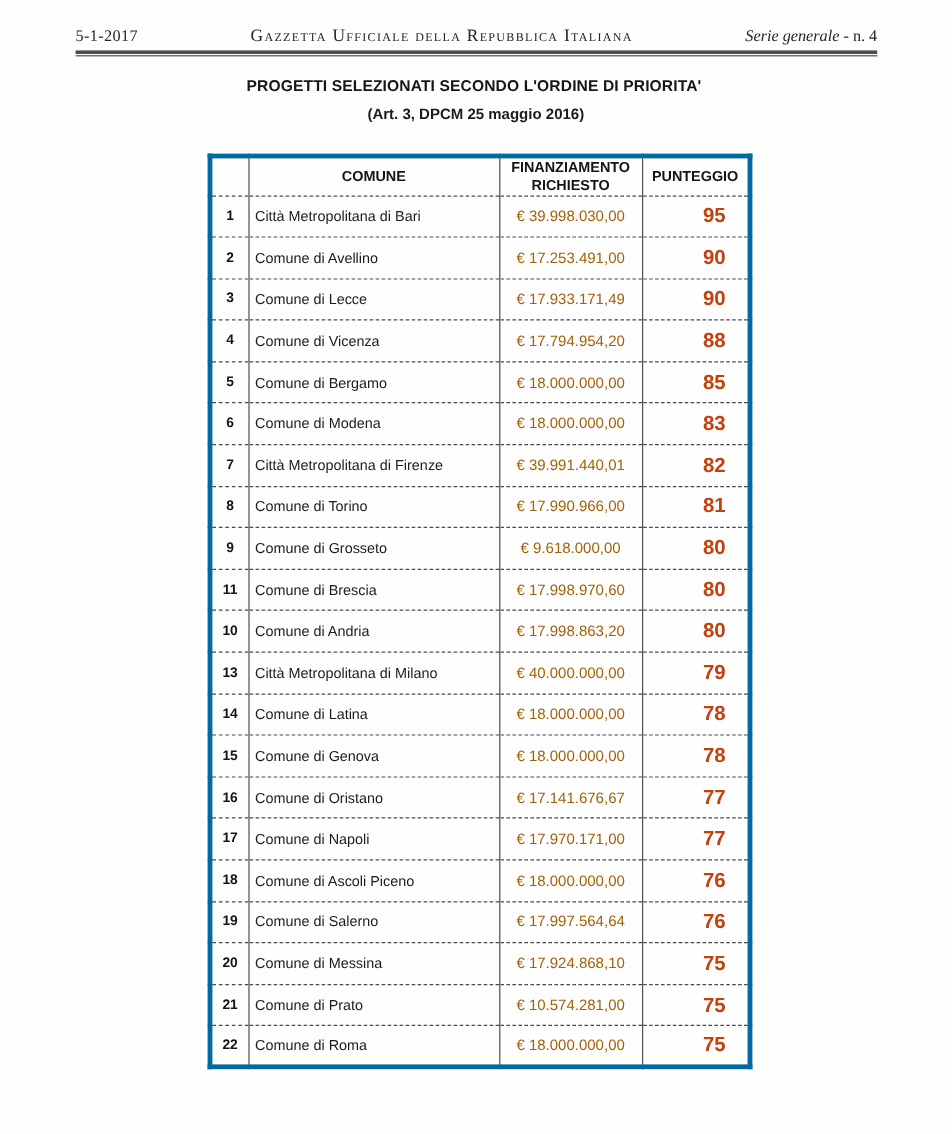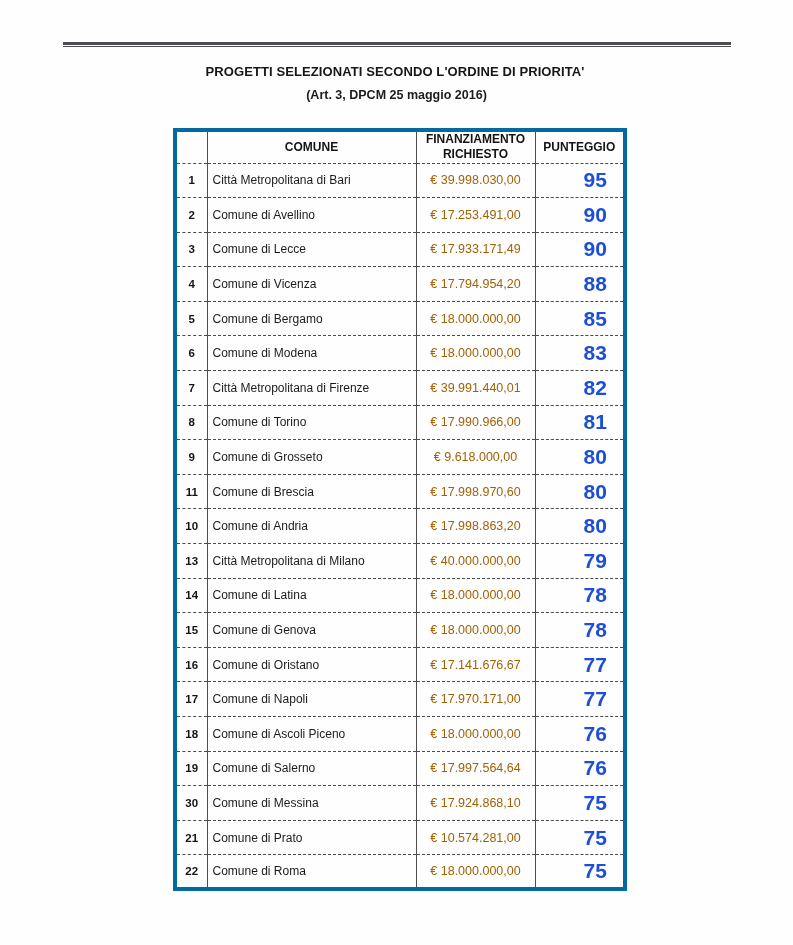--- a/index.html
+++ b/index.html
@@ -100,30 +100,35 @@
     color: #1b1b1b;
   }
   td.amount {
     text-align: center;
     font-size: 12.5px;
     color: #a16207;
   }
   td.score {
     text-align: center;
     font-weight: bold;
-    font-size: 21px;
-    color: #1d4ed8;
+    font-size: 17px;
+    color: #c2410c;
     padding-left: 32px;
   }
 </style>
 </head>
 <body>
 
 <div class="page">
 
+  <header class="gazette-header">
+    <span class="gazette-date">5-1-2017</span>
+    <span class="gazette-masthead">Gazzetta Ufficiale della Repubblica Italiana</span>
+    <span class="gazette-series"><span class="it">Serie generale</span> <span class="num">- n. 4</span></span>
+  </header>
 
   <div class="header-rule">
     <div class="rule-thick"></div>
     <div class="rule-thin"></div>
   </div>
 
   <div class="doc-title">PROGETTI SELEZIONATI SECONDO L'ORDINE DI PRIORITA'</div>
   <div class="doc-subtitle">(Art. 3, DPCM 25 maggio 2016)</div>
 
   <table class="priority-table">
@@ -263,21 +268,21 @@
   </tr>
 
   <tr>
     <td class="rank">19</td>
     <td class="comune">Comune di Salerno</td>
     <td class="amount">€ 17.997.564,64</td>
     <td class="score">76</td>
   </tr>
 
   <tr>
-    <td class="rank">30</td>
+    <td class="rank">20</td>
     <td class="comune">Comune di Messina</td>
     <td class="amount">€ 17.924.868,10</td>
     <td class="score">75</td>
   </tr>
 
   <tr>
     <td class="rank">21</td>
     <td class="comune">Comune di Prato</td>
     <td class="amount">€ 10.574.281,00</td>
     <td class="score">75</td>

